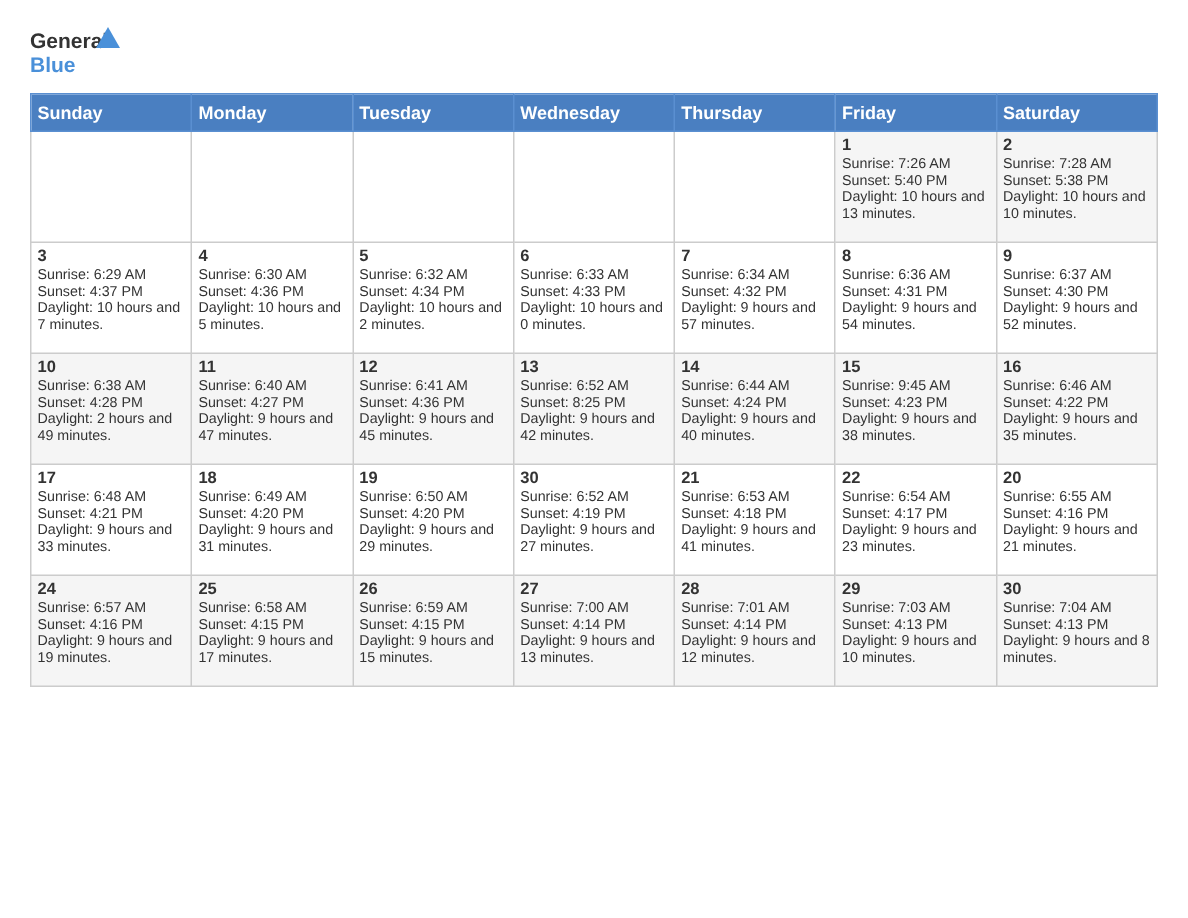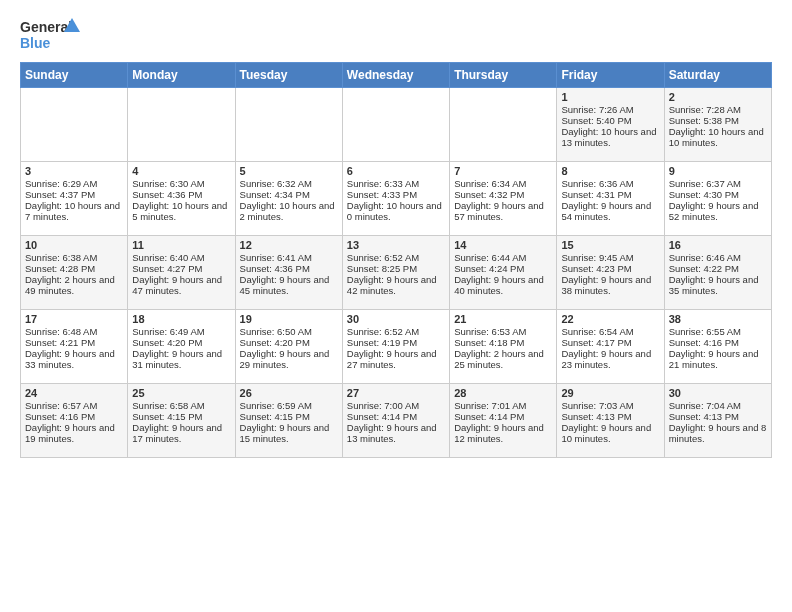--- a/index.html
+++ b/index.html
@@ -237,30 +237,30 @@
           <td>
             <span class="day-num">30</span>
             <div>Sunrise: 6:52 AM</div>
             <div>Sunset: 4:19 PM</div>
             <div>Daylight: 9 hours and 27 minutes.</div>
           </td>
           <td>
             <span class="day-num">21</span>
             <div>Sunrise: 6:53 AM</div>
             <div>Sunset: 4:18 PM</div>
-            <div>Daylight: 2 hours and 25 minutes.</div>
+            <div>Daylight: 9 hours and 41 minutes.</div>
           </td>
           <td>
             <span class="day-num">22</span>
             <div>Sunrise: 6:54 AM</div>
             <div>Sunset: 4:17 PM</div>
             <div>Daylight: 9 hours and 23 minutes.</div>
           </td>
           <td>
-            <span class="day-num">38</span>
+            <span class="day-num">20</span>
             <div>Sunrise: 6:55 AM</div>
             <div>Sunset: 4:16 PM</div>
             <div>Daylight: 9 hours and 21 minutes.</div>
           </td>
         </tr>
         <tr>
           <td>
             <span class="day-num">24</span>
             <div>Sunrise: 6:57 AM</div>
             <div>Sunset: 4:16 PM</div>

